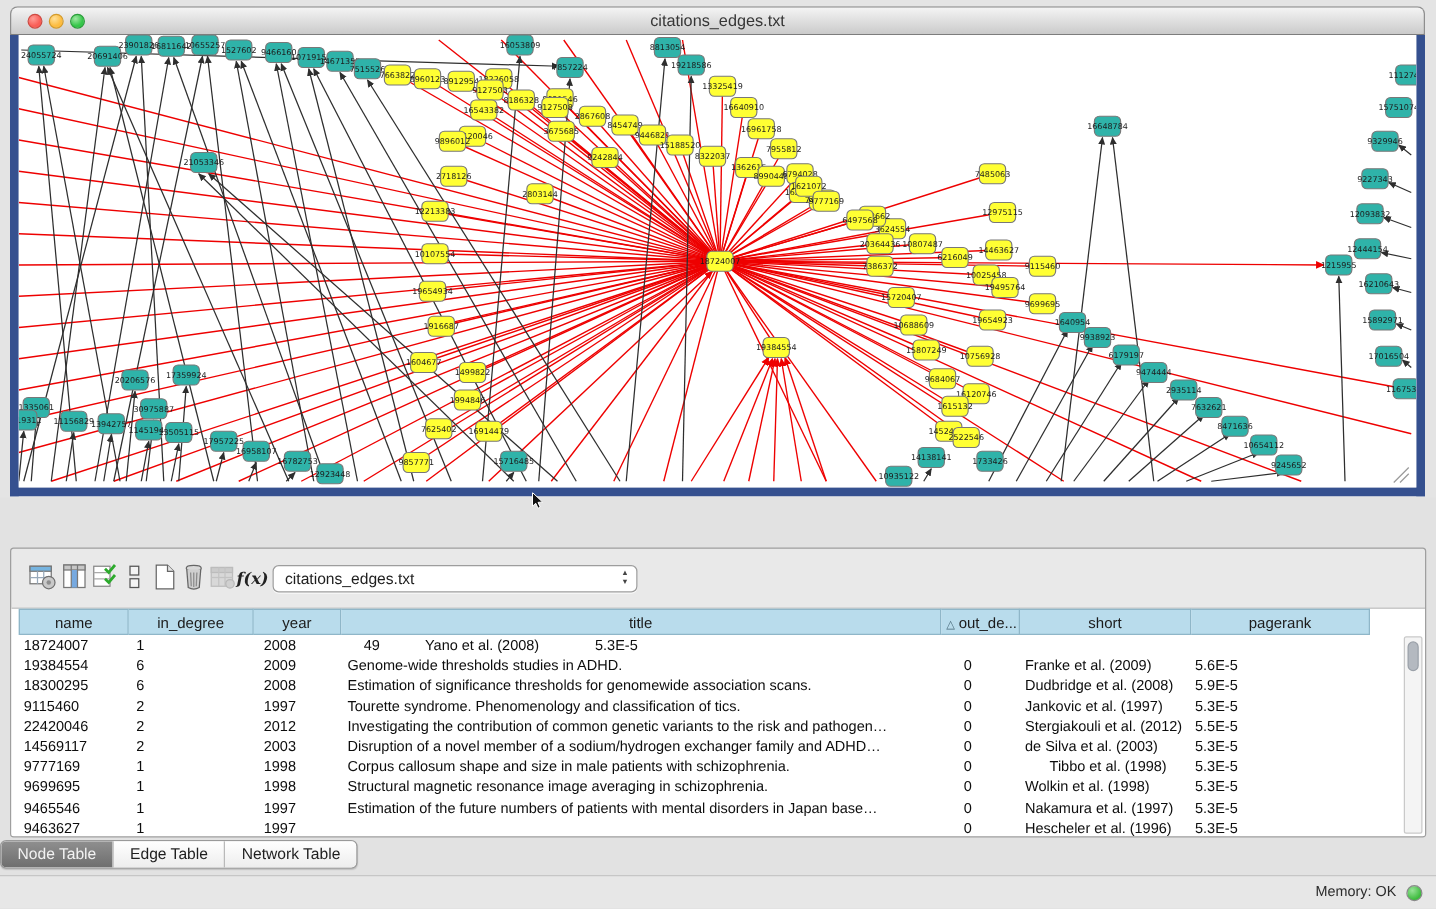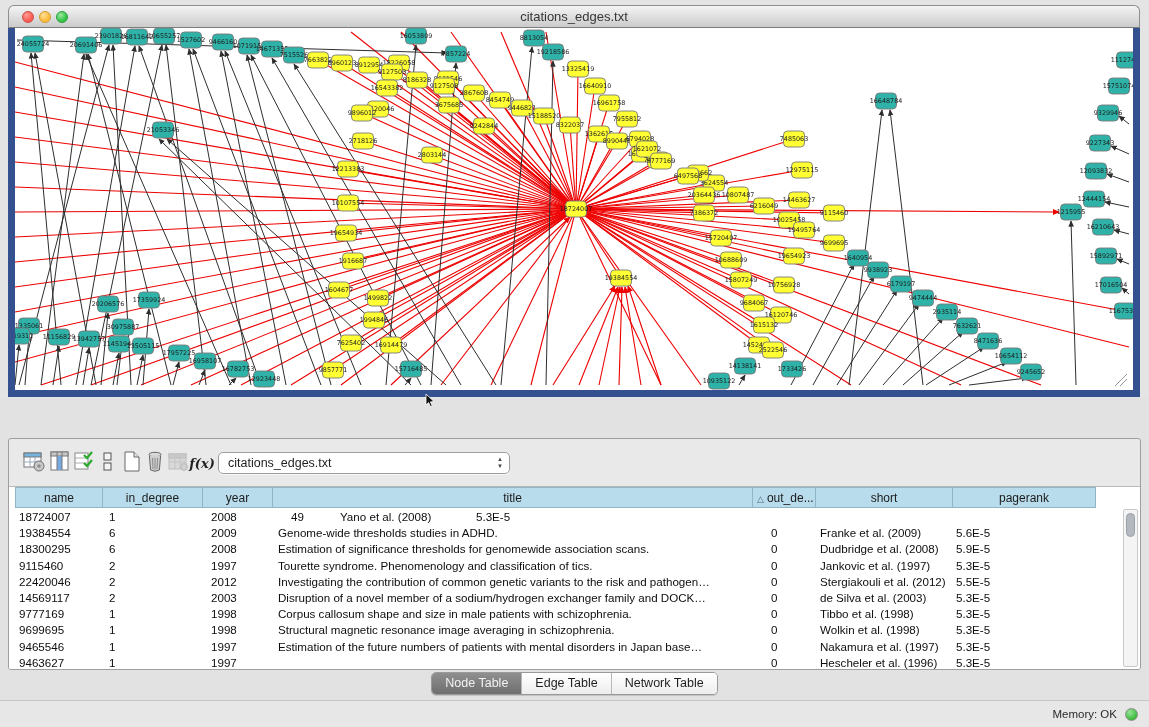--- a/index.html
+++ b/index.html
@@ -54,21 +54,21 @@
   .th:first-child{border-left:1px solid #8fb6c8;}
   .th .sort{font-size:9px;color:#4a6a7a;margin-right:3px;}
   .th.left{text-align:left;padding-left:4px;}
   .tbody{position:absolute;left:6px;top:22px;right:20px;bottom:0;overflow:hidden;}
   .tr{display:flex;height:16.2px;}
   .td{font-size:11.6px;color:#0d0d0d;line-height:16px;white-space:nowrap;overflow:hidden;}
   .vscroll{position:absolute;right:2px;top:22px;bottom:2px;width:15px;background:#f4f4f4;
            border:1px solid #c9c9c9;border-radius:2px;}
   .vthumb{position:absolute;left:2px;top:3px;width:9px;height:24px;background:#b4b9c0;border-radius:5px;border:1px solid #9aa0a8;}
 
-  .tabbar{position:absolute;left:0;right:0;bottom:3px;height:25px;text-align:center;}
+  .tabbar{position:absolute;left:0;right:0;bottom:3px;height:25px;}
   .segctl{display:inline-flex;border:1px solid #9a9a9a;border-radius:5px;overflow:hidden;background:#fff;
           box-shadow:0 1px 1px rgba(0,0,0,.15);}
   .seg{padding:2px 13px;font-size:12.5px;color:#1f1f1f;line-height:17px;background:linear-gradient(#ffffff,#ededed);
        border-left:1px solid #b9b9b9;cursor:default;}
   .seg:first-child{border-left:none;}
   .seg.sel{background:linear-gradient(#8f8f8f,#6e6e6e);color:#f2f2f2;}
 
   
   .statusbar{position:absolute;left:0;bottom:0;width:1149px;height:27px;background:#e7e7e7;border-top:1px solid #c6c6c6;}
   .mem{position:absolute;right:32px;top:0;line-height:26px;font-size:11.5px;color:#2b2b2b;}
@@ -884,32 +884,32 @@
               <div class="td" style="width: 70px; padding-left: 8px;">2012</div>
               <div class="td" style="width: 480px; padding-left: 5px;">Investigating the contribution of common genetic variants to the risk and pathogen…</div>
               <div class="td" style="width: 63px; padding-left: 18px;">0</div>
               <div class="td" style="width: 137px; padding-left: 4px;">Stergiakouli et al. (2012)</div>
               <div class="td" style="width: 143px; padding-left: 3px;">5.5E-5</div>
             </div>
             <div class="tr">
               <div class="td" style="width: 88px; padding-left: 4px;">14569117</div>
               <div class="td" style="width: 100px; padding-left: 6px;">2</div>
               <div class="td" style="width: 70px; padding-left: 8px;">2003</div>
-              <div class="td" style="width: 480px; padding-left: 5px;">Disruption of a novel member of a sodium/hydrogen exchanger family and DOCK…</div>
+              <div class="td" style="width: 480px; padding-left: 5px;">Disruption of a novel member of a sodium/hydrogen exchanger family and ADHD…</div>
               <div class="td" style="width: 63px; padding-left: 18px;">0</div>
               <div class="td" style="width: 137px; padding-left: 4px;">de Silva et al. (2003)</div>
               <div class="td" style="width: 143px; padding-left: 3px;">5.3E-5</div>
             </div>
             <div class="tr">
               <div class="td" style="width: 88px; padding-left: 4px;">9777169</div>
               <div class="td" style="width: 100px; padding-left: 6px;">1</div>
               <div class="td" style="width: 70px; padding-left: 8px;">1998</div>
               <div class="td" style="width: 480px; padding-left: 5px;">Corpus callosum shape and size in male patients with schizophrenia.</div>
               <div class="td" style="width: 63px; padding-left: 18px;">0</div>
-              <div class="td" style="width: 137px; padding-left: 4px;">Tibbo et al. (1998)</div>
+              <div class="td" style="width: 137px; padding-left: 4px; text-align: center;">Tibbo et al. (1998)</div>
               <div class="td" style="width: 143px; padding-left: 3px;">5.3E-5</div>
             </div>
             <div class="tr">
               <div class="td" style="width: 88px; padding-left: 4px;">9699695</div>
               <div class="td" style="width: 100px; padding-left: 6px;">1</div>
               <div class="td" style="width: 70px; padding-left: 8px;">1998</div>
               <div class="td" style="width: 480px; padding-left: 5px;">Structural magnetic resonance image averaging in schizophrenia.</div>
               <div class="td" style="width: 63px; padding-left: 18px;">0</div>
               <div class="td" style="width: 137px; padding-left: 4px;">Wolkin et al. (1998)</div>
               <div class="td" style="width: 143px; padding-left: 3px;">5.3E-5</div>

